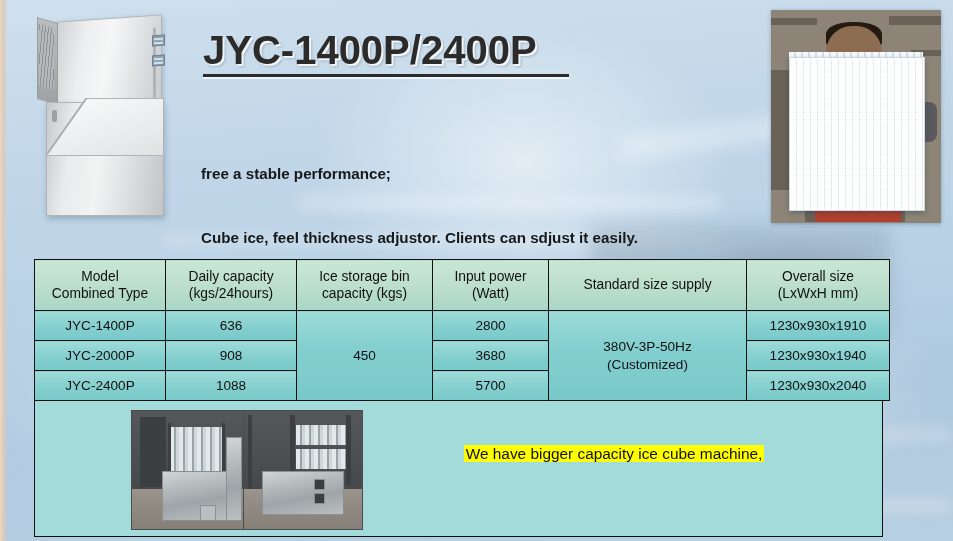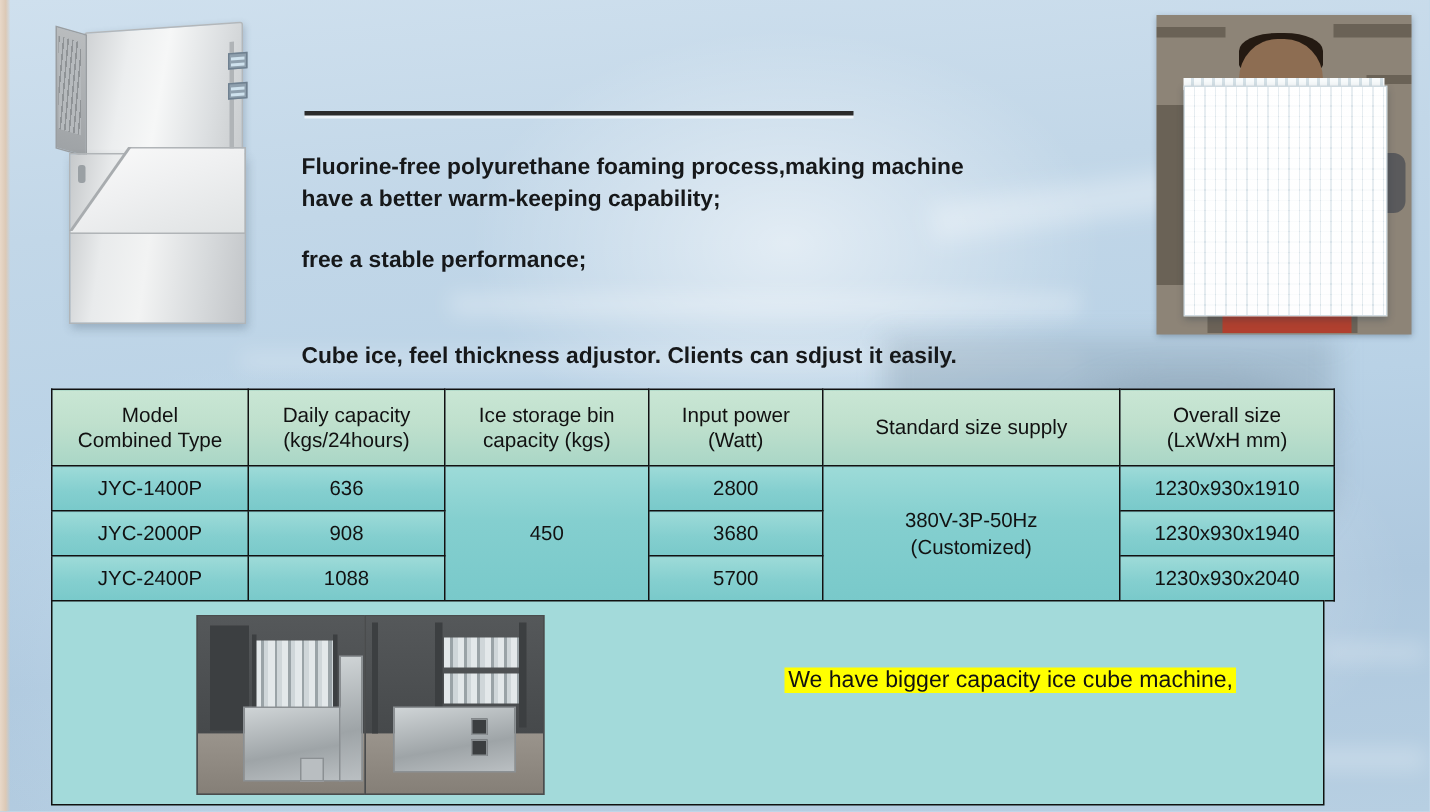--- a/index.html
+++ b/index.html
@@ -117,21 +117,21 @@
   .ph-back{position:absolute;left:0;top:0;width:100%;height:66%;
     background:linear-gradient(180deg,#55585a,#46494b);}
   .ph-tubes{position:absolute;background:repeating-linear-gradient(90deg,
       #e3e8ea 0 4px,#9aa3a7 4px 6px,#cfd6d9 6px 9px);}
   .ph-body{position:absolute;background:linear-gradient(170deg,#cfd4d6,#9ea4a7 60%,#babfc2);
     border:1px solid #8b9093;}
   .ph-frame{position:absolute;background:#3c3f41;}
   .ph-box{position:absolute;background:#b9bec1;border:1px solid #8b9093;}
 
   .note{position:absolute;left:404px;top:443px;width:420px;
-    text-align:right;font-size:15.4px;color:#111;line-height:21.5px;}
+    text-align:center;font-size:15.4px;color:#111;line-height:21.5px;}
   .note span{background:#ffff00;padding:0 2px;box-decoration-break:clone;
     -webkit-box-decoration-break:clone;}
 </style>
 </head>
 <body>
 
 <div class="slide">
 
   <div class="bg">
     <div class="bg-streak" style="left:300px;top:196px;width:420px;height:14px;"></div>
@@ -175,26 +175,23 @@
     <div class="pi-eye" style="left:62px;"></div>
     <div class="pi-eye" style="left:88px;"></div>
     <div class="pi-body"></div>
     <div class="pi-glove" style="left:142px;top:92px;"></div>
     <div class="pi-glove" style="left:30px;top:176px;width:40px;height:24px;"></div>
     <div class="pi-tray"></div>
     <div class="pi-slabtop"></div>
     <div class="pi-slab"></div>
   </div>
 
+  <div class="title">JYC-1400P/2400P</div>
   <div class="title-rule"></div>
 
-  <div class="para p1">
-    <div>Fluorine-free polyurethane foaming process,making machine</div>
-    <div>have a better warm-keeping capability;</div>
-  </div>
   <div class="para p2">
     <div>free a stable performance;</div>
   </div>
   <div class="para p3">
     <div>Cube ice, feel thickness adjustor. Clients can sdjust it easily.</div>
   </div>
 
   <table class="table">
     <tbody>
         <tr class="hdr">

